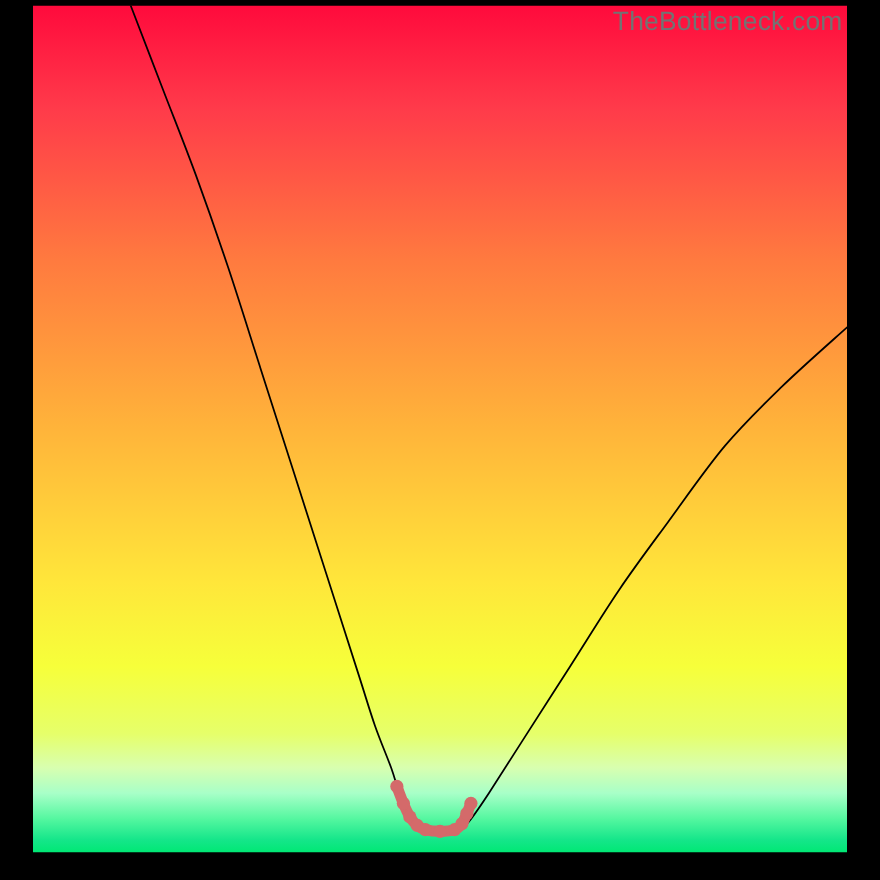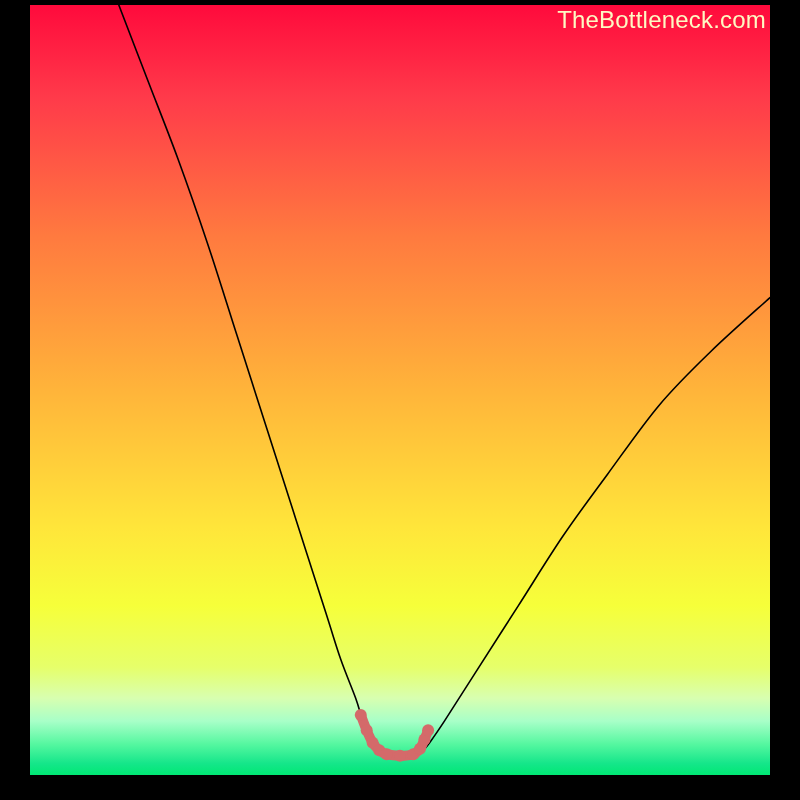--- a/index.html
+++ b/index.html
@@ -22,21 +22,21 @@
     position: absolute;
     left: 30px;
     top: 5px;
     width: 740px;
     height: 770px;
   }
   .watermark {
     position: absolute;
     top: 6px;
     right: 34px;
-    color: #fef9c3;
+    color: #737373;
     font-size: 24px;
     font-weight: 400;
     letter-spacing: 0.2px;
     z-index: 50;
   }
 </style>
 </head>
 <body>
 
 <div class="frame">

